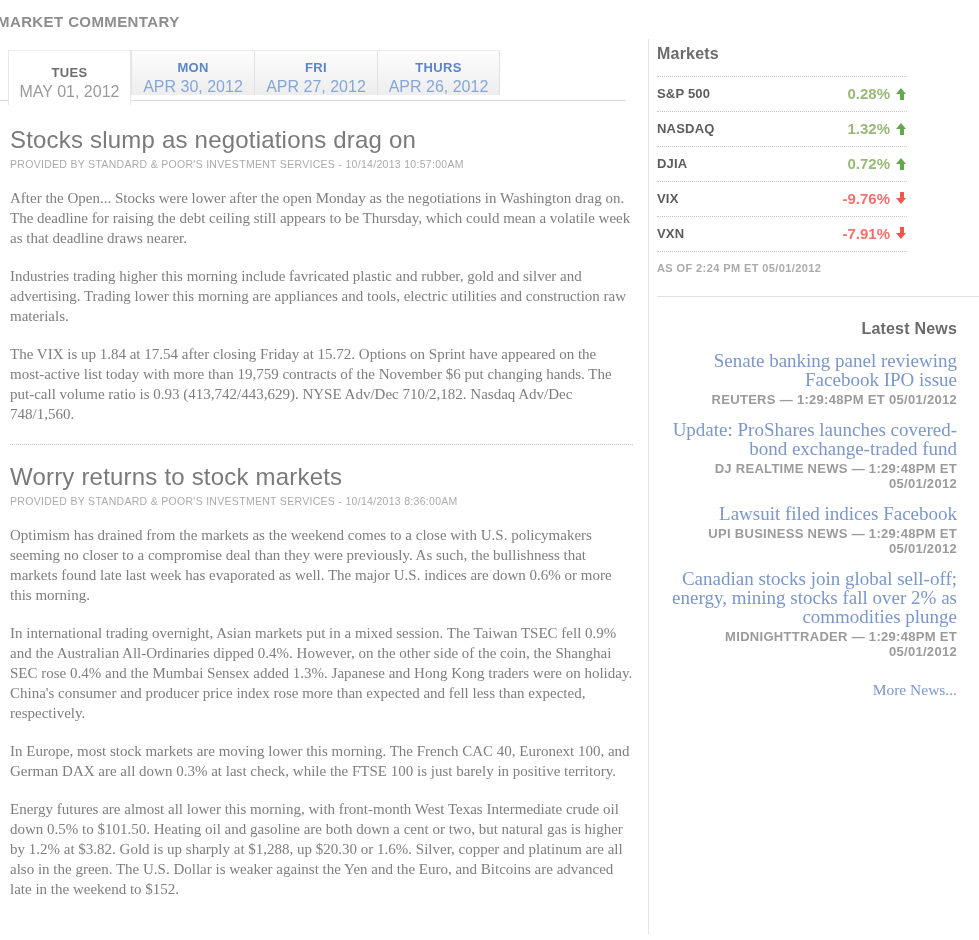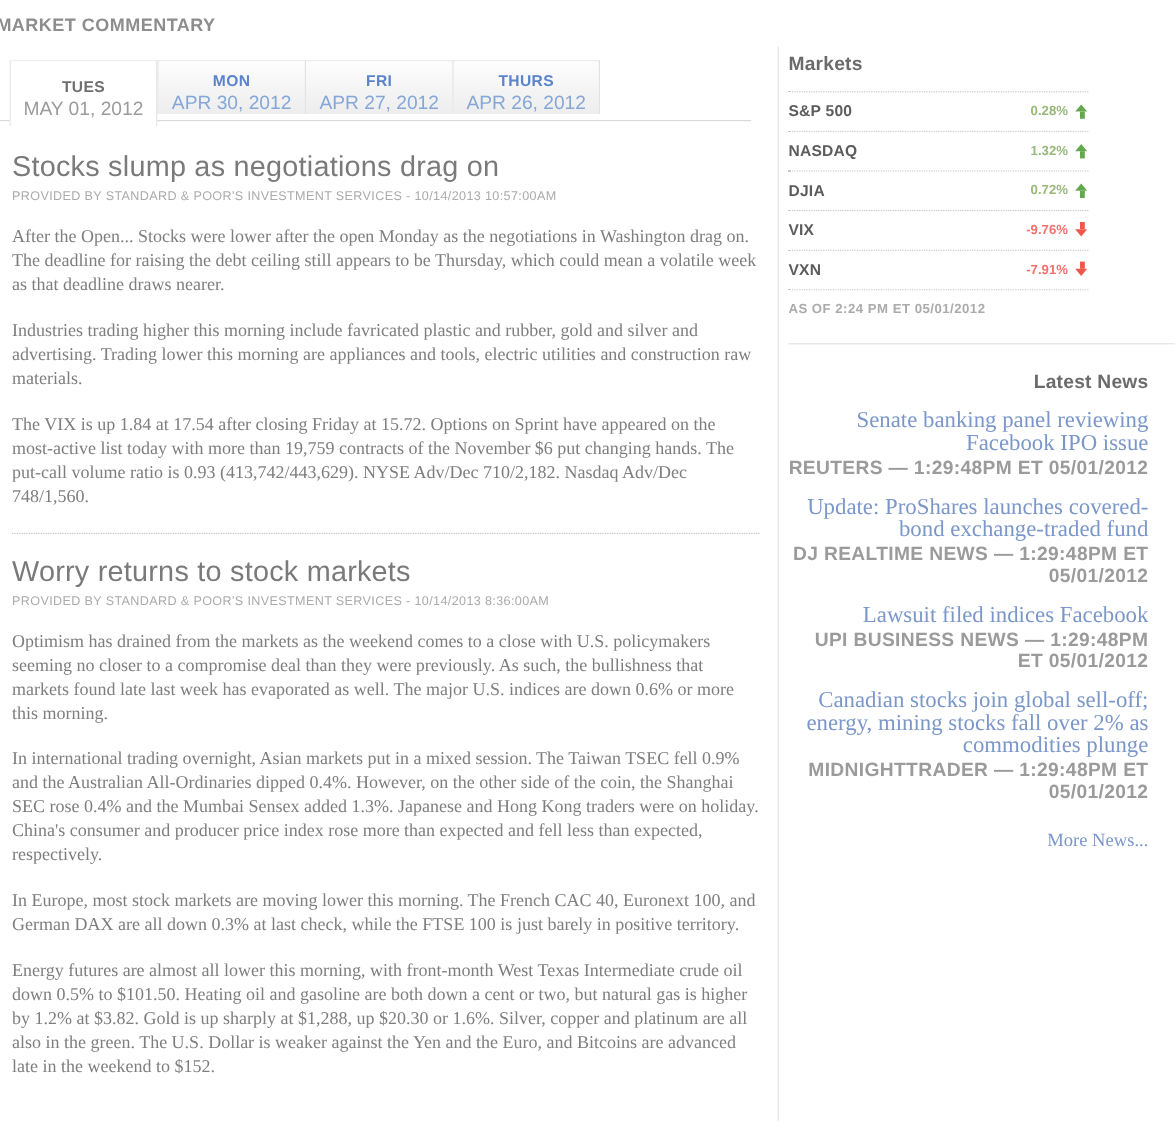--- a/index.html
+++ b/index.html
@@ -64,21 +64,21 @@
   .side-heading {
     font-size:16px; font-weight:bold; color:#6b6b6b; letter-spacing:.2px;
   }
   .markets { width:250px; }
   .markets .side-heading { padding-top:6px; padding-bottom:13px; border-bottom:1px dotted #c9c9c9; }
   .market-row {
     display:flex; justify-content:space-between; align-items:center;
     padding:8px 0 9px 0; border-bottom:1px dotted #c9c9c9; cursor:pointer;
   }
   .market-label { font-size:13px; font-weight:bold; color:#5c5c5c; letter-spacing:.2px; }
-  .market-value { font-size:11px; font-weight:bold; display:flex; align-items:center; gap:6px; }
+  .market-value { font-size:15px; font-weight:bold; display:flex; align-items:center; gap:6px; }
   .mv[data-dir="up"]   { color:#98b979; }
   .mv[data-dir="down"] { color:#f4716b; }
   .arrow { display:inline-block; width:11px; height:13px; position:relative; }
   .arrow::before {
     content:""; position:absolute; left:0;
     border-left:5.5px solid transparent; border-right:5.5px solid transparent;
   }
   .arrow::after { content:""; position:absolute; left:3.5px; width:4px; }
   .arrow[data-dir="up"]::before  { top:1px; border-bottom:6px solid #64a84e; }
   .arrow[data-dir="up"]::after   { top:7px; height:6px; background:#64a84e; }
@@ -89,21 +89,21 @@
   .side-solid-sep { border:none; border-top:1px solid #e0e0e0; margin:22px 0 0 0; }
 
   
   .latest-news { margin-top:23px; width:300px;text-align:right; }
   .news-item { margin-top:13px; }
   .news-headline {
     font-family:"Liberation Serif", serif;
     font-size:19px; line-height:19px; color:#7b97ca; cursor:pointer;
   }
   .news-meta {
-    font-size:16px; font-weight:bold; color:#9b9b9b; letter-spacing:.3px; margin-top:3px;
+    font-size:13px; font-weight:bold; color:#9b9b9b; letter-spacing:.3px; margin-top:3px;
   }
   .more-news {
     font-family:"Liberation Serif", serif;
     font-size:15.5px; color:#7b97ca; margin-top:22px; display:inline-block; cursor:pointer;
   }
 </style>
 </head>
 <body>
 
 <div class="page-header">MARKET COMMENTARY</div>

